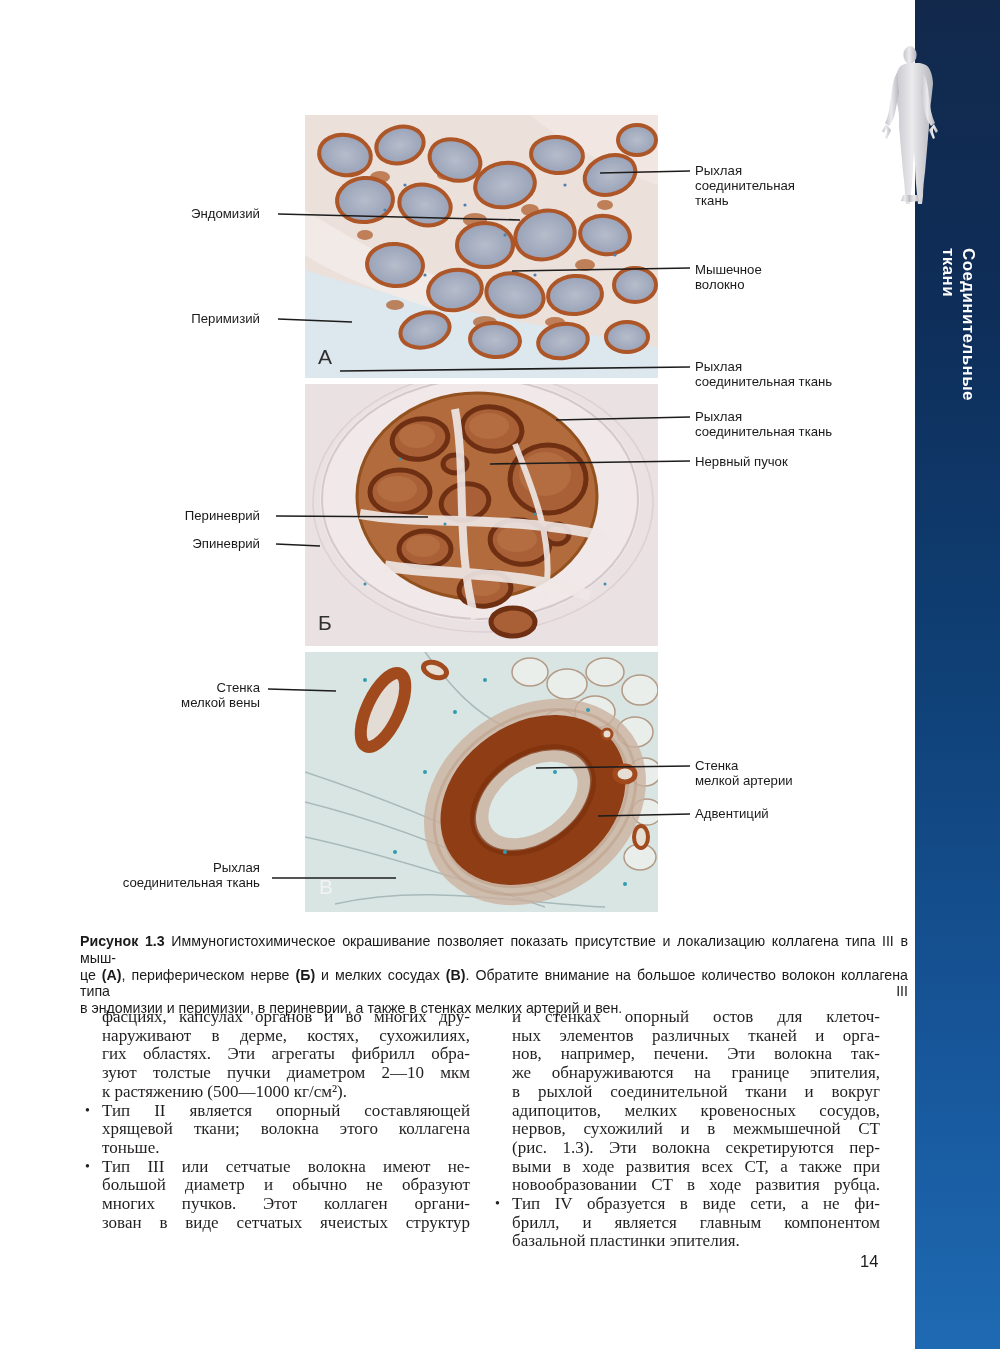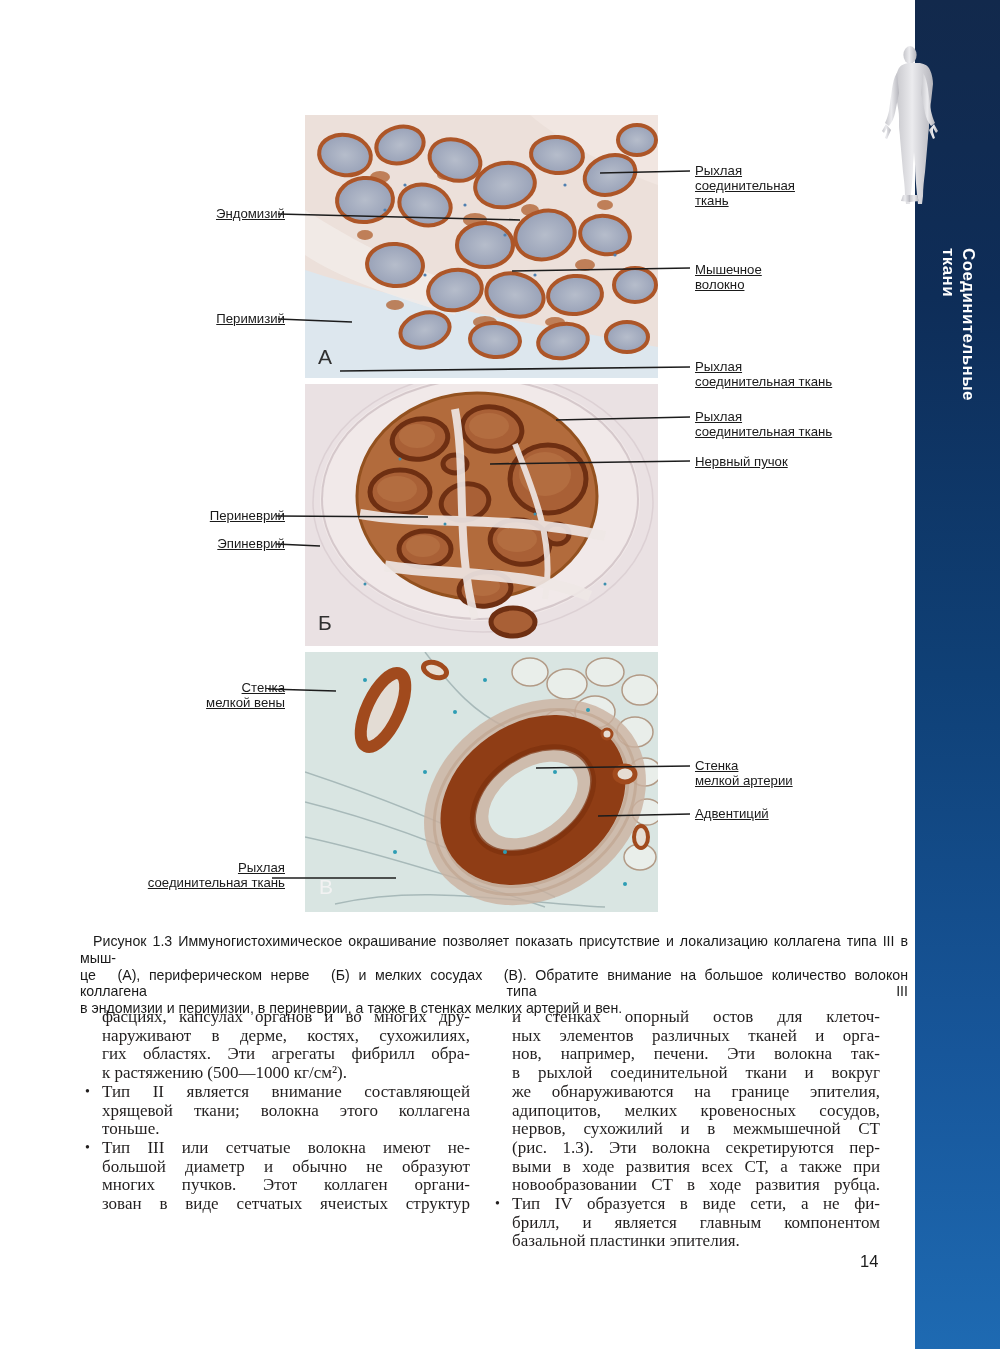--- a/index.html
+++ b/index.html
@@ -28,43 +28,43 @@
   .photo svg { display:block; }
   .pletter { position:absolute; font-size:21px; color:#303030; line-height:21px; }
   #letter-a { left:318px; top:346px; }
   #letter-b { left:318px; top:612px; }
   #letter-v { left:319px; top:876px; color:#f2f2f2; }
 
   
   #leaders { position:absolute; left:0; top:0; pointer-events:none; }
 
   
-  .lbl { position:absolute; font-size:13.2px; line-height:14.8px; color:#1a1a1a;text-decoration:underline; }
-  .lbl.left  { left:85px;  width:200px; text-align:right; }
+  .lbl { position:absolute; font-size:13.2px; line-height:14.8px; color:#1a1a1a; }
+  .lbl.left  { left:60px;  width:200px; text-align:right; }
   .lbl.right { left:695px; width:215px; text-align:left; }
   #lbl-endomysium { top:207px; }
   #lbl-perimysium { top:312px; }
   #lbl-perineurium{ top:509px; }
   #lbl-epineurium { top:537px; }
   #lbl-vein-wall  { top:681px; }
   #lbl-loose-ct-v { top:861px; }
   #lbl-loose-ct-a-top    { top:164px; }
   #lbl-muscle-fiber      { top:263px; }
   #lbl-loose-ct-a-bottom { top:360px; }
   #lbl-loose-ct-b-top    { top:410px; }
   #lbl-nerve-bundle      { top:455px; }
   #lbl-artery-wall       { top:759px; }
   #lbl-adventitia        { top:807px; }
 
   
   #caption { position:absolute; left:80px; top:933px; width:828px;
     font-size:14.2px; line-height:16.8px; color:#1a1a1a; }
   #caption .jl { text-align:justify; text-align-last:justify; }
   #caption .plain { text-align:left; }
-  #caption .b { font-weight:normal;margin-left:13px; }
+  #caption .b { font-weight:bold; }
 
   
   .col { position:absolute; top:1008px; font-family:"Liberation Serif", serif;
     font-size:17px; line-height:18.7px; color:#211e1e; }
   #col-left  { left:82px;  width:388px; }
   #col-right { left:492px; width:388px; }
   .blk { padding-left:20px; }
   .bi  { position:relative; padding-left:20px; }
   .bm  { position:absolute; left:3px; top:0px; font-size:14px; }
   .tline { text-align:justify; text-align-last:justify; white-space:normal; }
@@ -333,43 +333,44 @@
     <div class="jl"><span class="b">Рисунок 1.3</span><span> Иммуногистохимическое окрашивание позволяет показать присутствие и локализацию коллагена типа III в мыш-</span></div>
     <div class="jl"><span>це </span><span class="b">(А)</span><span>, периферическом нерве </span><span class="b">(Б)</span><span> и мелких сосудах </span><span class="b">(В)</span><span>. Обратите внимание на большое количество волокон коллагена типа III</span></div>
     <div class="plain"><span>в эндомизии и перимизии, в периневрии, а также в стенках мелких артерий и вен.</span></div>
   </div>
 
   <div class="col" id="col-left">
     <div class="blk">
         <div class="tline">фасциях, капсулах органов и во многих дру-</div>
         <div class="tline">наруживают в дерме, костях, сухожилиях,</div>
         <div class="tline">гих областях. Эти агрегаты фибрилл обра-</div>
+        <div class="tline">зуют толстые пучки диаметром 2—10 мкм</div>
         <div class="tline">к растяжению (500—1000 кг/см²).</div>
       </div>
     <div class="bi">
         <span class="bm">•</span>
-        <div class="tline">Тип II является внимание составляющей</div>
+        <div class="tline">Тип II является опорный составляющей</div>
         <div class="tline">хрящевой ткани; волокна этого коллагена</div>
         <div class="tline">тоньше.</div>
       </div>
     <div class="bi cont">
         <span class="bm">•</span>
         <div class="tline">Тип III или сетчатые волокна имеют не-</div>
         <div class="tline">большой диаметр и обычно не образуют</div>
         <div class="tline">многих пучков. Этот коллаген органи-</div>
         <div class="tline">зован в виде сетчатых ячеистых структур</div>
       </div>
   </div>
   <div class="col" id="col-right">
     <div class="blk cont">
         <div class="tline">и стенках опорный остов для клеточ-</div>
         <div class="tline">ных элементов различных тканей и орга-</div>
         <div class="tline">нов, например, печени. Эти волокна так-</div>
+        <div class="tline">же обнаруживаются на границе эпителия,</div>
         <div class="tline">в рыхлой соединительной ткани и вокруг</div>
-        <div class="tline">же обнаруживаются на границе эпителия,</div>
         <div class="tline">адипоцитов, мелких кровеносных сосудов,</div>
         <div class="tline">нервов, сухожилий и в межмышечной СТ</div>
         <div class="tline">(рис. 1.3). Эти волокна секретируются пер-</div>
         <div class="tline">выми в ходе развития всех СТ, а также при</div>
         <div class="tline">новообразовании СТ в ходе развития рубца.</div>
       </div>
     <div class="bi">
         <span class="bm">•</span>
         <div class="tline">Тип IV образуется в виде сети, а не фи-</div>
         <div class="tline">брилл, и является главным компонентом</div>

